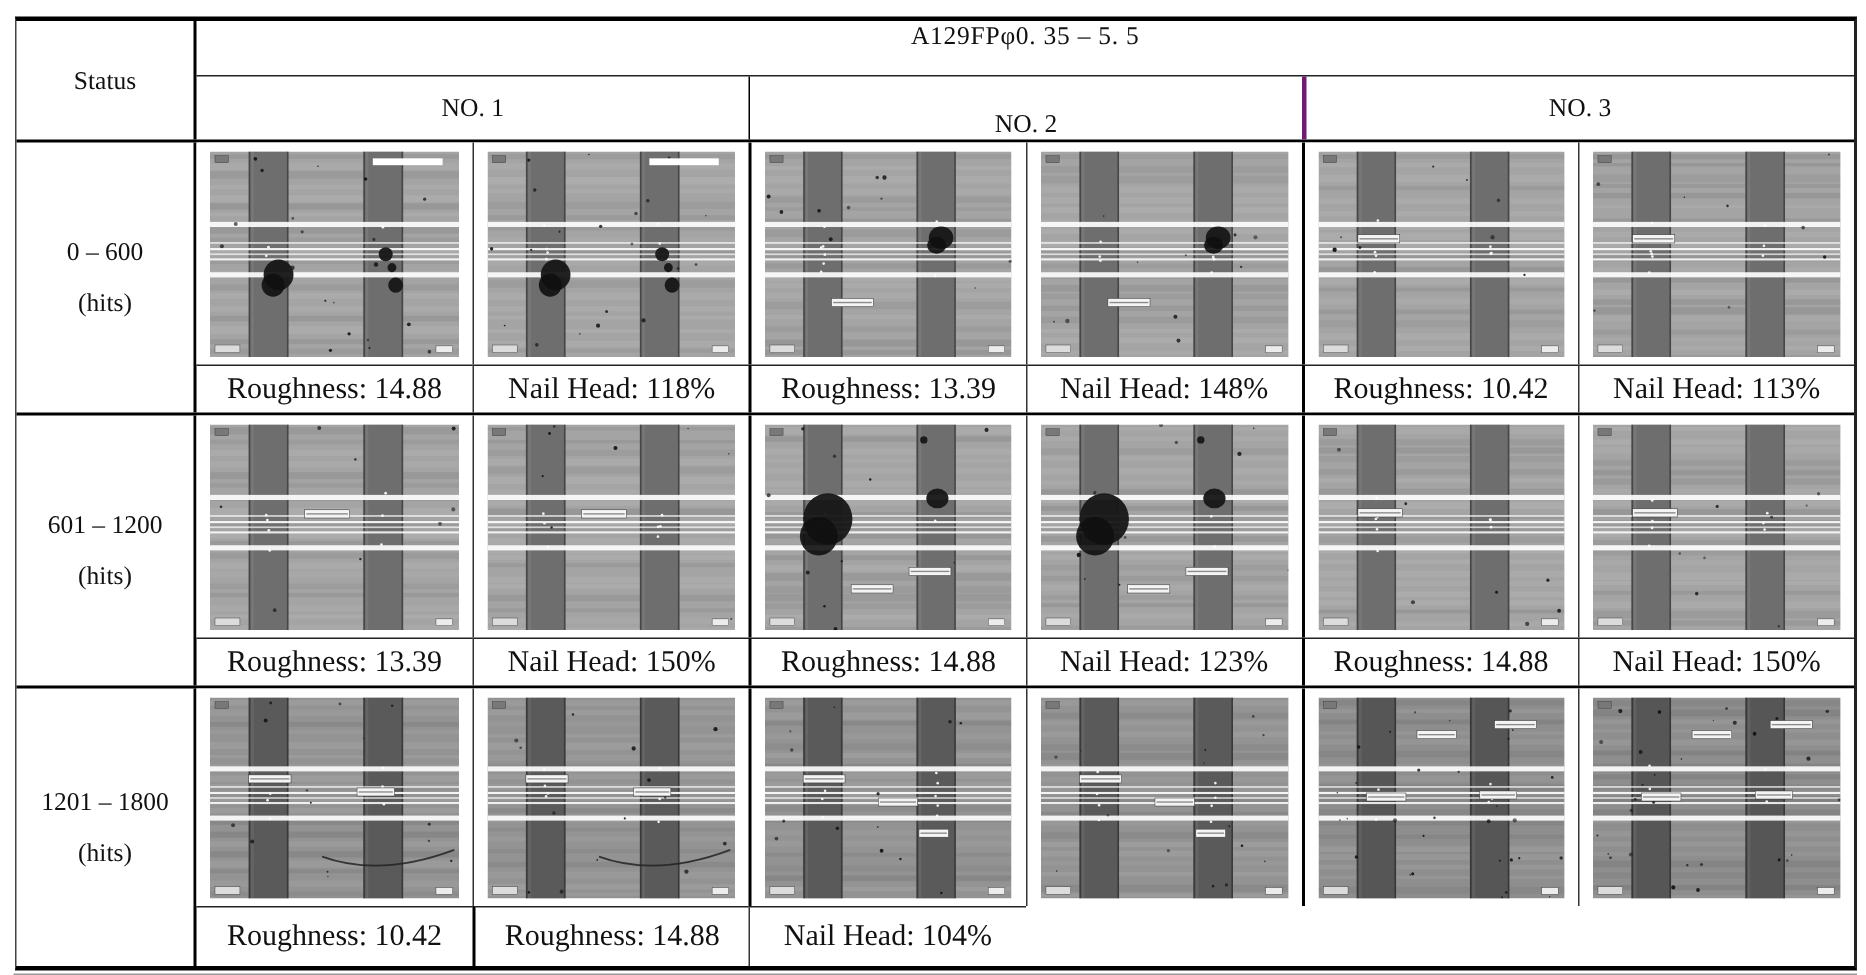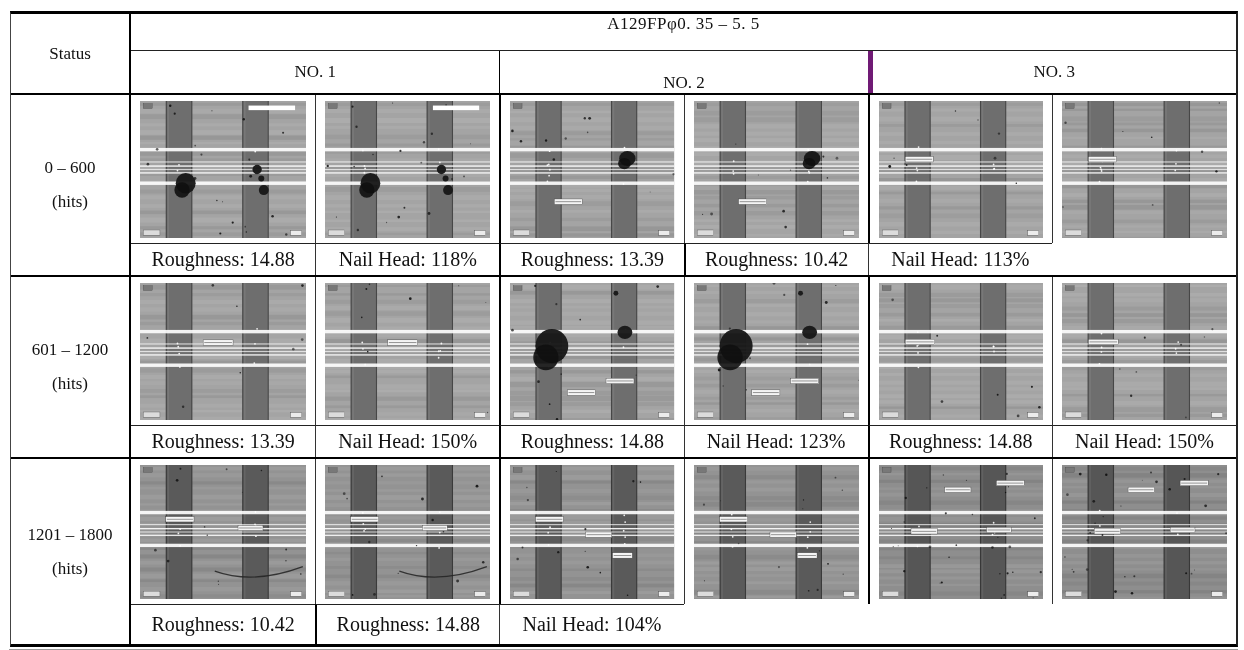--- a/index.html
+++ b/index.html
@@ -9,21 +9,21 @@
     border-left:1px solid #444;border-right:2px solid #222;background:#fff;}
   .table-wrap::after{content:"";position:absolute;left:-2px;right:-2px;bottom:-7px;border-bottom:2px solid #9a9a9a;}
   .hdr{display:grid;grid-template-columns:120px repeat(6,1fr);grid-template-rows:37px 42px;}
   .status-cell{grid-column:1;grid-row:1/3;display:flex;align-items:center;justify-content:center;
     border-right:2px solid #000;font-size:17px;}
   .title-cell{grid-column:2/8;grid-row:1;display:flex;align-items:flex-start;justify-content:center;
     border-bottom:1px solid #222;font-size:17px;letter-spacing:.5px;}
   .no-cell{grid-row:2;display:flex;align-items:center;justify-content:center;font-size:17px;}
   .no-cell.c1{grid-column:2/4;}
   .no-cell.c2{grid-column:4/6;border-left:1px solid #000;align-items:flex-end;}
-  .no-cell.c3{grid-column:6/8;border-left:5px solid #701a75;}
+  .no-cell.c3{grid-column:6/8;border-left:3px solid #701a75;}
   .data-row{display:grid;grid-template-columns:120px repeat(6,1fr);border-top:2px solid #000;}
   .data-row{grid-template-rows:148px 32px;}
   .data-row:nth-child(3){grid-template-rows:145px 40px;}
   .row-label{grid-column:1;grid-row:1/3;display:flex;flex-direction:column;align-items:center;justify-content:center;
     border-right:2px solid #000;font-size:17px;line-height:2.0;}
   .figure-cell{grid-row:1;display:flex;padding:6px 9px 5px 9px;border-left:1px solid #333;background:#fff;}
   .figure-cell.first{border-left:none;}
   .figure-cell.group-start{border-left:2px solid #000;}
   .caption-cell{grid-row:2;display:flex;align-items:center;justify-content:center;
     border-left:1px solid #333;border-top:1px solid #222;font-size:20px;font-family:Liberation Serif, serif;}
@@ -459,20 +459,21 @@
               <rect x="50" y="101.2" width="47.00000000000001" height="1.6" fill="#333" opacity="0.55"></rect>
               <rect x="6" y="5" width="16" height="8" fill="#787878" stroke="#333" stroke-width="0.5"></rect>
               <rect x="6" y="226" width="30" height="9" fill="#dcdcdc" stroke="#333" stroke-width="0.5"></rect>
               <rect x="272" y="227" width="20" height="8" fill="#ececec" stroke="#333" stroke-width="0.5"></rect>
             </svg>
           </div>
         </div>
     <div class="caption-cell first">Roughness: 14.88</div>
     <div class="caption-cell">Nail Head: 118%</div>
     <div class="caption-cell group-start">Roughness: 13.39</div>
+    <div class="caption-cell">Nail Head: 148%</div>
     <div class="caption-cell group-start">Roughness: 10.42</div>
     <div class="caption-cell">Nail Head: 113%</div>
   </div>
 
   <div class="data-row">
     <div class="row-label">
       <span class="row-label-line1">601 – 1200</span>
       <span class="row-label-line2">(hits)</span>
     </div>
     <div class="figure-cell first">

